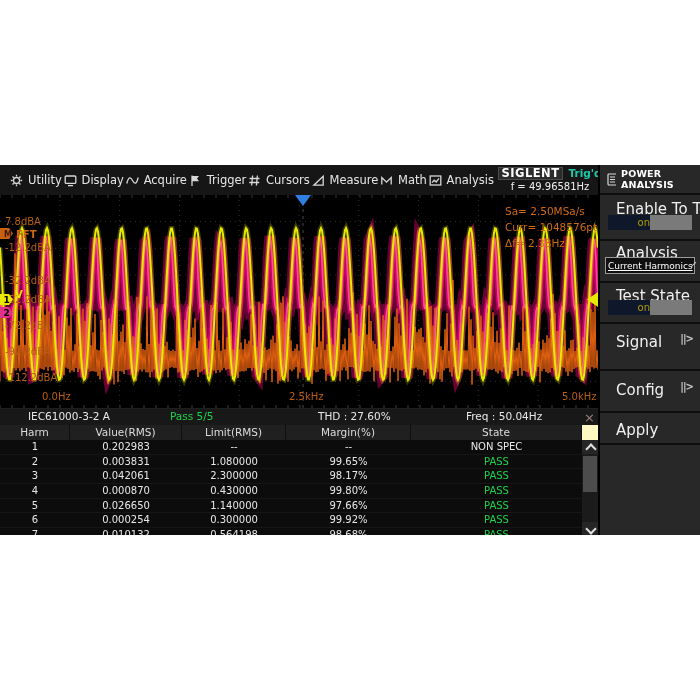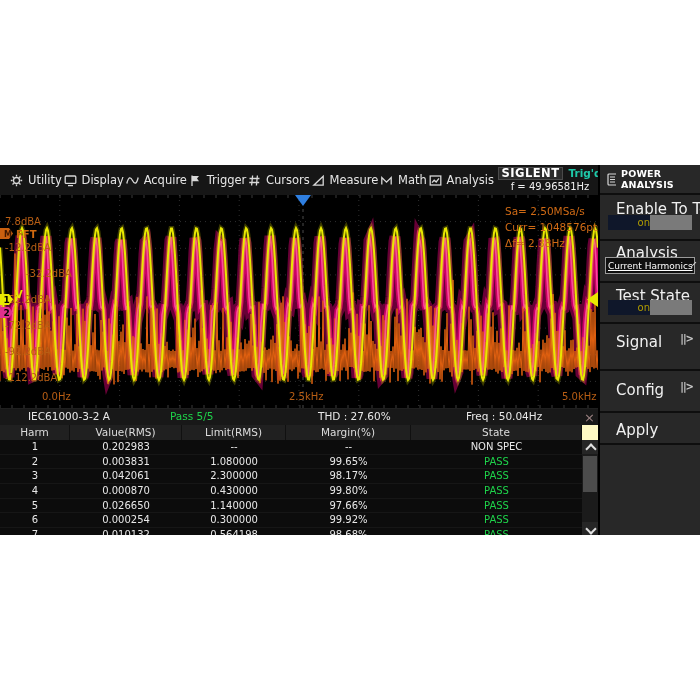--- a/index.html
+++ b/index.html
@@ -282,21 +282,21 @@
       </svg>
 
     <svg class="fft-marker" width="14" height="11">
       <polygon points="0,0 9,0 13,5.5 9,11 0,11" fill="#c96010"></polygon>
       <text x="4" y="8.5" font-size="8" fill="#401800" font-weight="bold">M</text>
     </svg>
     <div class="fft-name">FFT</div>
     <div id="fft-labels">
         <div class="fftlabel" style="top: 21px;">7.8dBA</div>
         <div class="fftlabel" style="top: 47px;">-12.2dBA</div>
-        <div class="fftlabel" style="top: 73px; margin-left: 21px;">-32.2dBA</div>
+        <div class="fftlabel" style="top: 80px;">-32.2dBA</div>
         <div class="fftlabel" style="top: 99px;">-52.2dBA</div>
         <div class="fftlabel" style="top: 125px;">-72.2dBA</div>
         <div class="fftlabel" style="top: 151px;">-92.2dBA</div>
         <div class="fftlabel" style="top: 177px;">-112.2dBA</div>
       </div>
 
     <svg class="ch-marker" style="top:99px" width="14" height="11">
       <polygon points="0,0 9,0 13,5.5 9,11 0,11" fill="#e8e800"></polygon>
       <text x="3.5" y="9" font-size="9" fill="#000" font-weight="bold">1</text>
     </svg>

